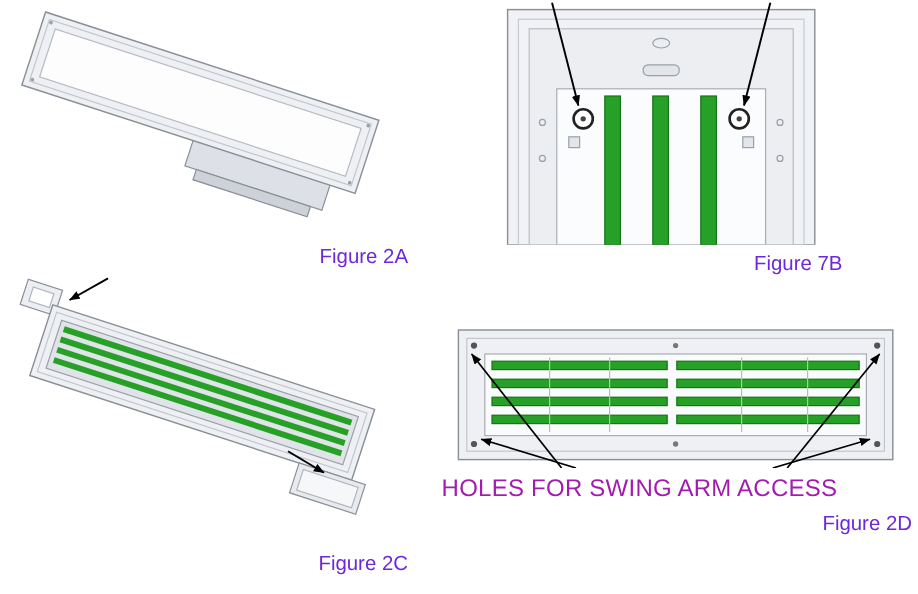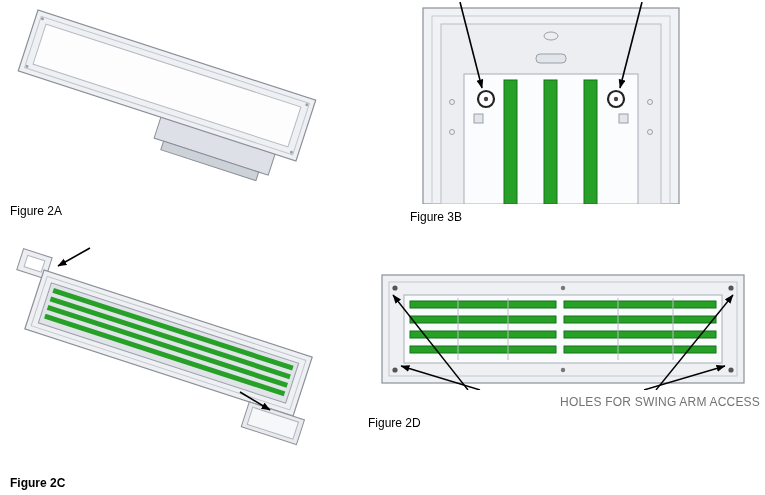--- a/index.html
+++ b/index.html
@@ -6,27 +6,27 @@
     --green:#26a026;
     --green-edge:#157515;
     --frame-fill:#eef0f4;
     --frame-stroke:#8a8f98;
     --inner-line:#c2c6cd;
   }
   *{box-sizing:border-box;margin:0;padding:0;}
   body{background:#ffffff;font-family:"Liberation Sans",sans-serif;}
   .sheet{position:relative;width:765px;height:495px;background:#ffffff;overflow:hidden;}
   figure{position:absolute;}
-  .cap{display:block;text-align:left;font-size:12px;color:#000000;margin-top:6px;}
+  .cap{display:block;text-align:right;font-size:17px;color:#6d28d9;margin-top:6px;}
   #figA{left:10px;top:2px;width:330px;}
   #figB{left:410px;top:2px;width:292px;}
-  #figC{left:10px;top:244px;width:330px;font-weight:bold;}
+  #figC{left:10px;top:228px;width:330px;}
   #figD{left:368px;top:270px;width:392px;}
   #figD .cap{}
-  .annotation{width:100%;text-align:right;margin-top:4px;font-size:12px;color:#737373;line-height:1.35;letter-spacing:0.2px;}
+  .annotation{width:100%;text-align:left;margin-top:4px;font-size:20px;color:#a21caf;line-height:1.35;letter-spacing:0.2px;}
   svg{display:block;}
 </style>
 </head>
 <body>
 
 <div class="sheet">
 
   <svg width="0" height="0" style="position:absolute" aria-hidden="true">
     <defs>
       <marker id="arrow" markerWidth="10" markerHeight="8" refX="8.5" refY="3.5" orient="auto" markerUnits="userSpaceOnUse">
@@ -75,21 +75,21 @@
       </g>
       <circle cx="42" cy="100" r="2.5" fill="none" stroke="#9aa0a8"></circle>
       <circle cx="240" cy="100" r="2.5" fill="none" stroke="#9aa0a8"></circle>
       <circle cx="42" cy="130" r="2.5" fill="none" stroke="#9aa0a8"></circle>
       <circle cx="240" cy="130" r="2.5" fill="none" stroke="#9aa0a8"></circle>
       <rect x="64" y="112" width="9" height="9" fill="#e2e5ea" stroke="#9aa0a8"></rect>
       <rect x="209" y="112" width="9" height="9" fill="#e2e5ea" stroke="#9aa0a8"></rect>
       <line x1="50" y1="0" x2="72" y2="86" stroke="#000" stroke-width="1.6" marker-end="url(#arrow)"></line>
       <line x1="232" y1="0" x2="210" y2="86" stroke="#000" stroke-width="1.6" marker-end="url(#arrow)"></line>
     </svg>
-    <figcaption class="cap">Figure 3B</figcaption>
+    <figcaption class="cap">Figure 7B</figcaption>
   </figure>
 
   <figure id="figC">
     <svg width="330" height="226" viewBox="0 0 330 226">
       <g transform="translate(34,26) rotate(18)">
         <rect x="-26" y="-14" width="30" height="22" fill="#eceef2" stroke="var(--frame-stroke)"></rect>
         <rect x="-20" y="-9" width="18" height="12" fill="#ffffff" stroke="#b0b5bd"></rect>
         <rect x="0" y="0" width="282" height="62" fill="var(--frame-fill)" stroke="var(--frame-stroke)" stroke-width="1.2"></rect>
         <rect x="5" y="5" width="272" height="52" fill="none" stroke="var(--inner-line)"></rect>
         <rect x="11" y="10" width="260" height="42" fill="#e0e3e8" stroke="#9aa0a8"></rect>

